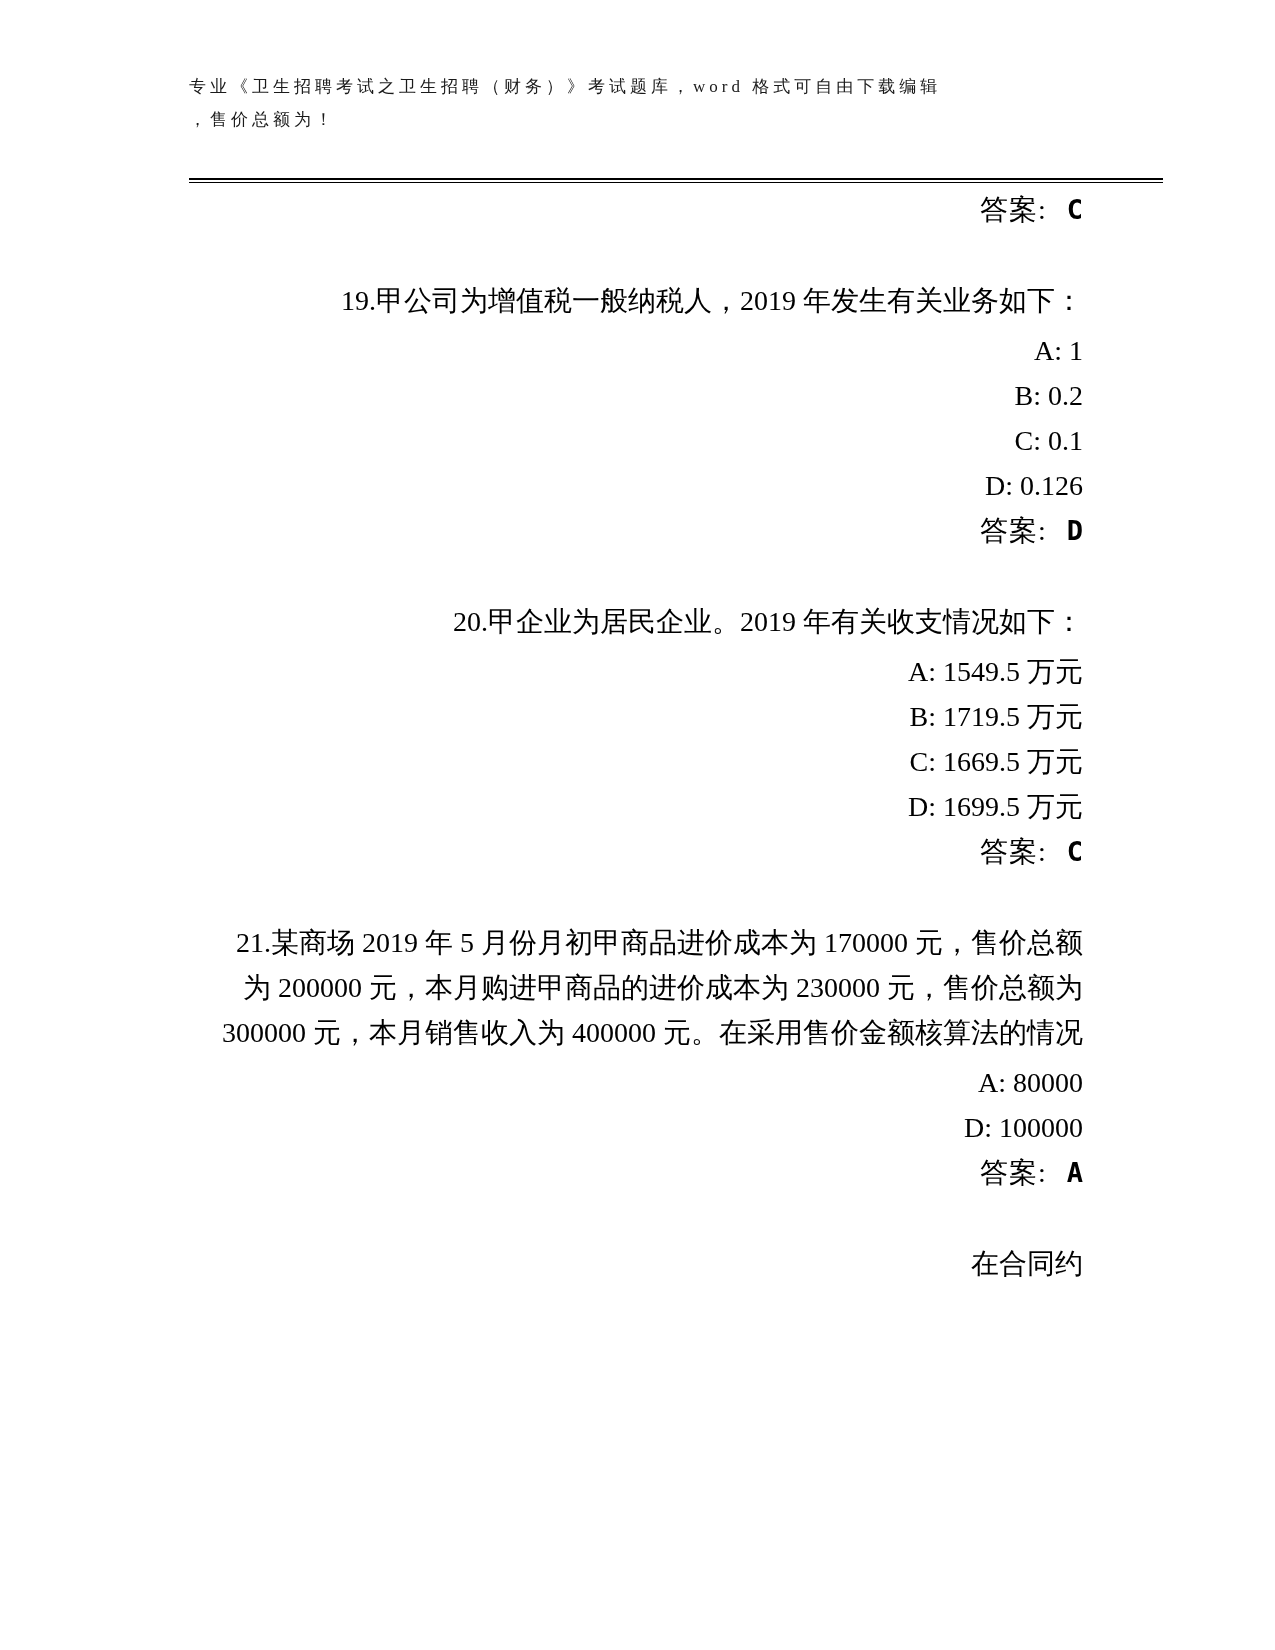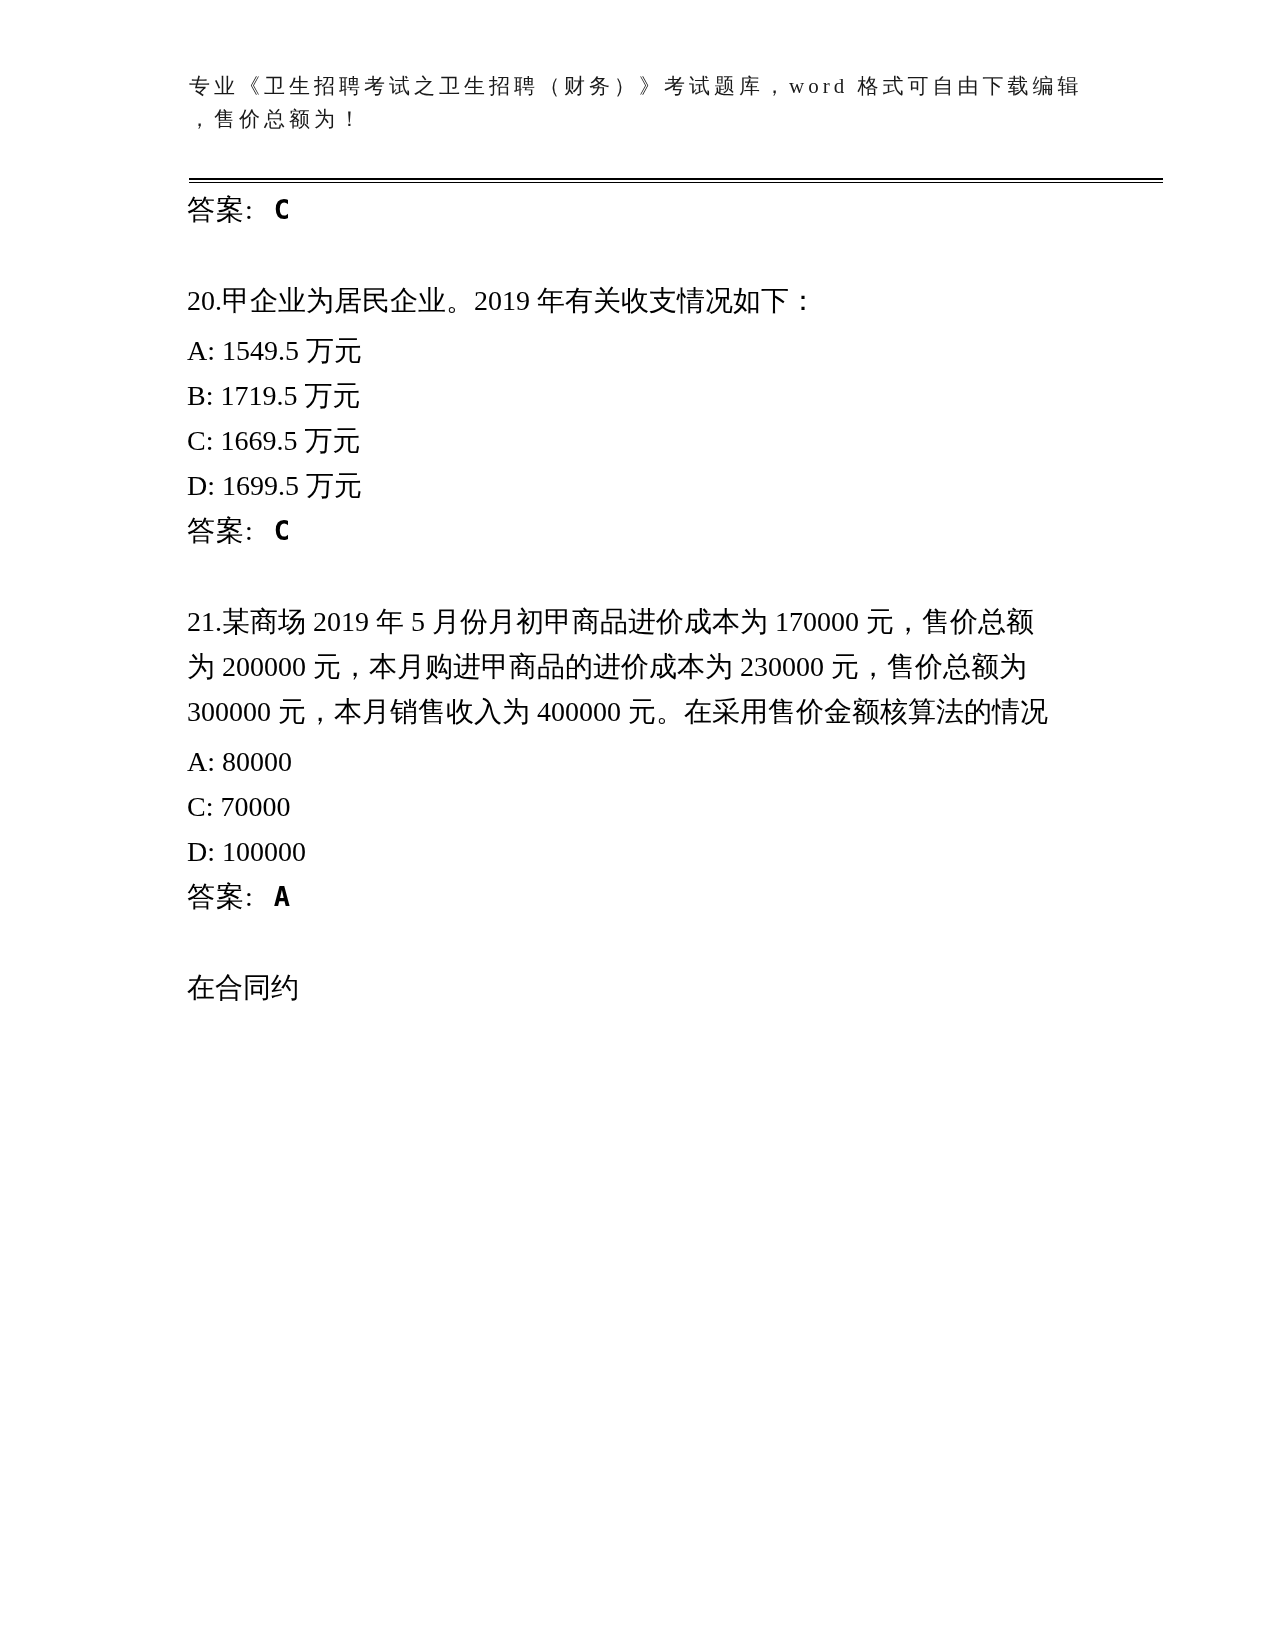--- a/index.html
+++ b/index.html
@@ -8,39 +8,40 @@
     width:1275px; height:1650px;
     background:#ffffff;
     color:#000000;
     font-family:"Liberation Serif","DejaVu Serif",serif;
     overflow:hidden;
   }
   .doc-header-text {
     position:absolute;
     left:189px; top:70px;
     width:980px;
-    font-size:21px;
+    font-size:17px;
     line-height:33px;
     letter-spacing:4px;
     color:#1a1a1a;
   }
   .header-rule {
     position:absolute;
     left:189px; top:178px;
     width:974px;
     height:2px;
     border-top:2px solid #000;
     border-bottom:1px solid #000;
   }
   .doc-body {
     position:absolute;
-    left:187px; top:187px;
+    left:171px; top:187px;
     width:912px;
     font-size:28px;
     line-height:45px;
+    text-align:right;
   }
   .doc-body p { margin:0; padding:0; }
   .question { margin-top:46px; }
   .opts { margin-top:5px; }
   .answer-label { letter-spacing:1px; }
   .answer-value {
     font-family:"DejaVu Sans Mono","Liberation Mono",monospace;
     font-weight:700;
     font-size:27px;
     margin-left:20px;
@@ -55,39 +56,48 @@
     <div>专业《卫生招聘考试之卫生招聘（财务）》考试题库，word 格式可自由下载编辑</div>
     <div>，售价总额为！</div>
   </div>
 
   <div class="header-rule"></div>
 
   <div class="doc-body">
 
     <p class="answer-line"><span class="answer-label">答案:</span><span class="answer-value">C</span></p>
 
+    <section class="question">
+      <p class="q-line">19.甲公司为增值税一般纳税人，2019 年发生有关业务如下：</p>
+      <div class="opts">
+        <p class="option">A: 1</p>
+        <p class="option">B: 0.2</p>
+        <p class="option">C: 0.1</p>
+        <p class="option">D: 0.126</p>
+      </div>
+      <p class="answer-line"><span class="answer-label">答案:</span><span class="answer-value">D</span></p>
+    </section>
 
     <section class="question">
       <p class="q-line">20.甲企业为居民企业。2019 年有关收支情况如下：</p>
       <div class="opts">
         <p class="option">A: 1549.5 万元</p>
         <p class="option">B: 1719.5 万元</p>
         <p class="option">C: 1669.5 万元</p>
         <p class="option">D: 1699.5 万元</p>
       </div>
       <p class="answer-line"><span class="answer-label">答案:</span><span class="answer-value">C</span></p>
     </section>
 
     <section class="question">
       <p class="q-line">21.某商场 2019 年 5 月份月初甲商品进价成本为 170000 元，售价总额</p>
       <p class="q-line">为 200000 元，本月购进甲商品的进价成本为 230000 元，售价总额为</p>
       <p class="q-line">300000 元，本月销售收入为 400000 元。在采用售价金额核算法的情况</p>
       <div class="opts">
         <p class="option">A: 80000</p>
-        <p class="option">C: 70000</p>
         <p class="option">D: 100000</p>
       </div>
       <p class="answer-line"><span class="answer-label">答案:</span><span class="answer-value">A</span></p>
     </section>
 
     <section class="question">
       <p class="q-line">在合同约</p>
     </section>
 
   </div>

